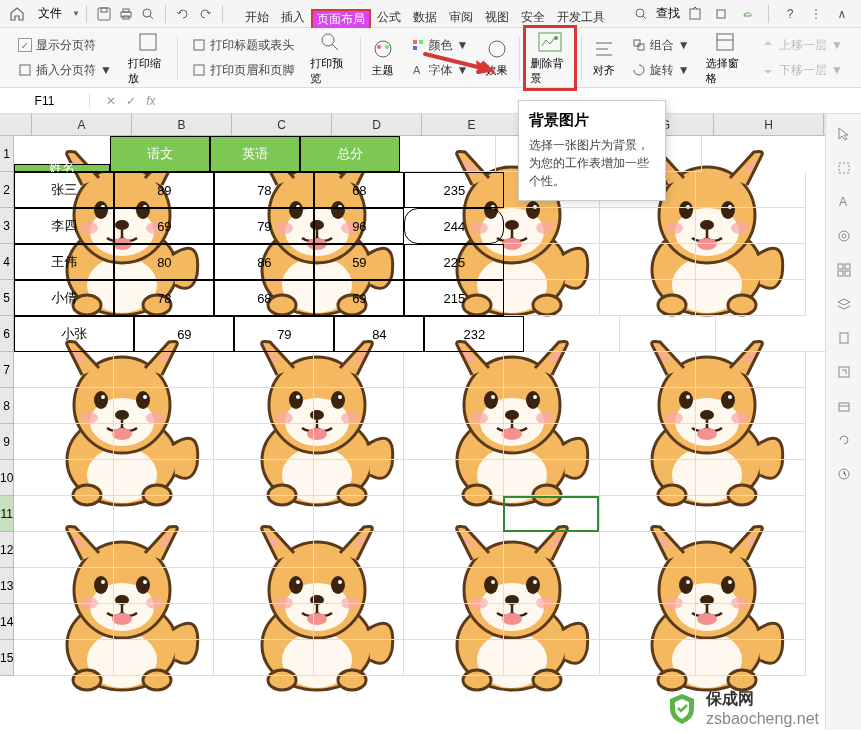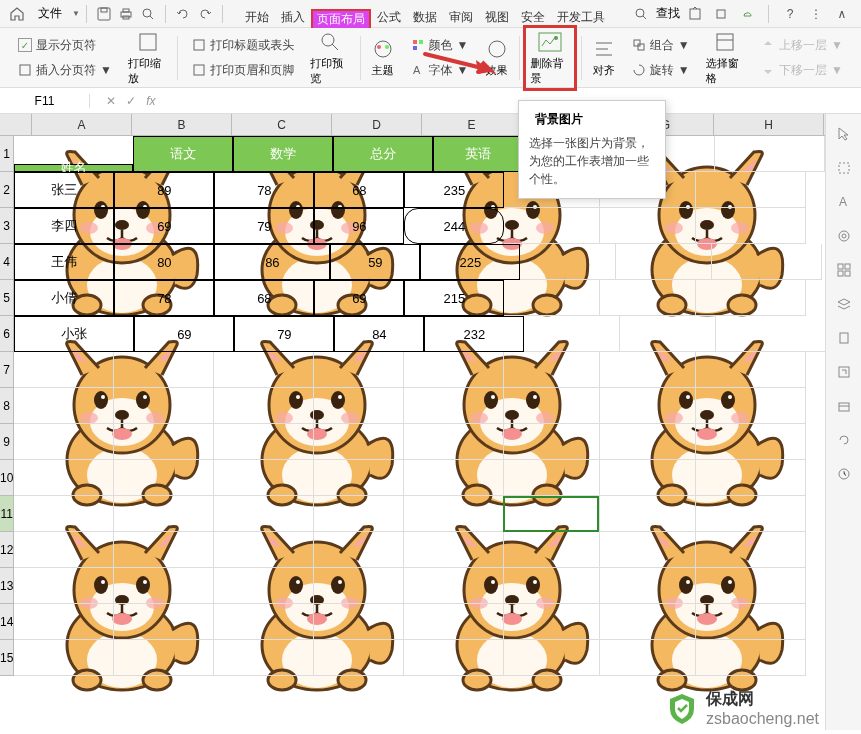--- a/index.html
+++ b/index.html
@@ -21,21 +21,21 @@
     .ribbon-divider { width: 1px; height: 44px; background: #ddd; margin: 0 4px; }
     .ribbon-item { display: flex; align-items: center; gap: 4px; cursor: pointer; font-size: 12px; color: #444; padding: 2px 4px; white-space: nowrap; }
     .check-icon { width: 14px; height: 14px; border: 1px solid #999; display: inline-flex; align-items: center; justify-content: center; font-size: 10px; color: #5a9e4e; }
     .ribbon-btn { display: flex; flex-direction: column; align-items: center; gap: 2px; cursor: pointer; padding: 2px 6px; }
     .ribbon-btn .label { font-size: 11px; }
     .highlight-btn { border: 3px solid #d63838; padding: 2px 4px; }
     
     .arrow-annotation { position: absolute; top: 18px; left: 420px; width: 90px; height: 30px; pointer-events: none; z-index: 100; }
     
     .tooltip { position: absolute; top: 100px; left: 518px; width: 148px; background: #fff; border: 1px solid #ccc; padding: 10px; box-shadow: 2px 2px 8px rgba(0,0,0,0.15); z-index: 50; }
-    .tooltip-title { font-weight: bold; margin-bottom: 6px; font-size: 12px; margin-left: 6px; }
+    .tooltip-title { font-weight: bold; margin-bottom: 6px; font-size: 15px; }
     .tooltip-desc { font-size: 12px; color: #444; line-height: 1.5; }
     
     .formula-bar { height: 26px; display: flex; align-items: center; border-bottom: 1px solid #ddd; background: #fff; gap: 8px; }
     .name-box { width: 90px; padding: 0 8px; border-right: 1px solid #ddd; font-size: 12px; text-align: center; }
     .fx-controls { display: flex; align-items: center; padding: 0 8px; gap: 10px; color: #999; }
     .fx-input { flex: 1; padding: 0 8px; }
     
     .spreadsheet-area { position: relative; height: 616px; display: flex; }
     .main-grid-area { flex: 1; position: relative; overflow: hidden; }
     
@@ -633,25 +633,24 @@
           <div class="row-header">10</div>
           <div class="row-header selected">11</div>
           <div class="row-header">12</div>
           <div class="row-header">13</div>
           <div class="row-header">14</div>
           <div class="row-header">15</div>
         </div>
       <div class="cells" id="cells">
 
       <div class="data-row">
-            <div class="cell header-cell" style="width: 119px; margin-top: 28px;">姓名</div>
+            <div class="cell header-cell" style="width: 96px; margin-top: 28px;">姓名</div>
             <div class="cell header-cell" style="width: 100px;">语文</div>
-            <div class="cell header-cell" style="width: 100px;">数学</div>
+            <div class="cell header-cell" style="width: 90px;">英语</div>
             <div class="cell header-cell" style="width: 100px;">总分</div>
-            <div class="cell header-cell" style="width: 90px;">英语</div>
             <div class="cell empty-cell" style="width: 96px;"></div>
             <div class="cell empty-cell" style="width: 96px;"></div>
             <div class="cell empty-cell" style="width: 110px;"></div>
           </div>
           <div class="data-row">
             <div class="cell data-cell" style="width: 100px;">张三</div>
             <div class="cell data-cell" style="width: 100px;">89</div>
             <div class="cell data-cell" style="width: 100px;">78</div>
             <div class="cell data-cell" style="width: 90px;">68</div>
             <div class="cell data-cell" style="width: 100px;">235</div>
@@ -665,21 +664,21 @@
             <div class="cell data-cell" style="width: 100px;">79</div>
             <div class="cell data-cell" style="width: 90px;">96</div>
             <div class="cell data-cell" style="width: 100px; border-radius: 14px;">244</div>
             <div class="cell empty-cell" style="width: 96px;"></div>
             <div class="cell empty-cell" style="width: 96px;"></div>
             <div class="cell empty-cell" style="width: 110px;"></div>
           </div>
           <div class="data-row">
             <div class="cell data-cell" style="width: 100px;">王伟</div>
             <div class="cell data-cell" style="width: 100px;">80</div>
-            <div class="cell data-cell" style="width: 116px;">86</div>
+            <div class="cell data-cell" style="width: 100px;">86</div>
             <div class="cell data-cell" style="width: 90px;">59</div>
             <div class="cell data-cell" style="width: 100px;">225</div>
             <div class="cell empty-cell" style="width: 96px;"></div>
             <div class="cell empty-cell" style="width: 96px;"></div>
             <div class="cell empty-cell" style="width: 110px;"></div>
           </div>
           <div class="data-row">
             <div class="cell data-cell" style="width: 100px;">小倩</div>
             <div class="cell data-cell" style="width: 100px;">78</div>
             <div class="cell data-cell" style="width: 100px;">68</div>

